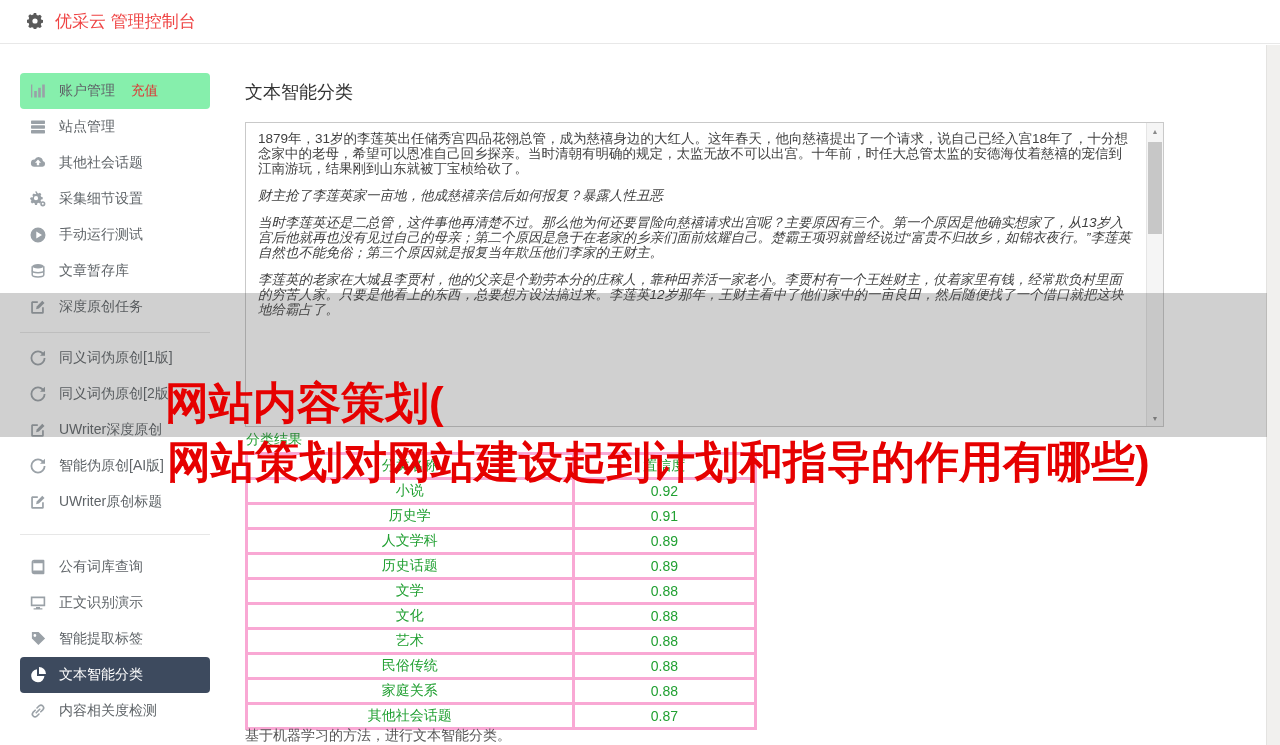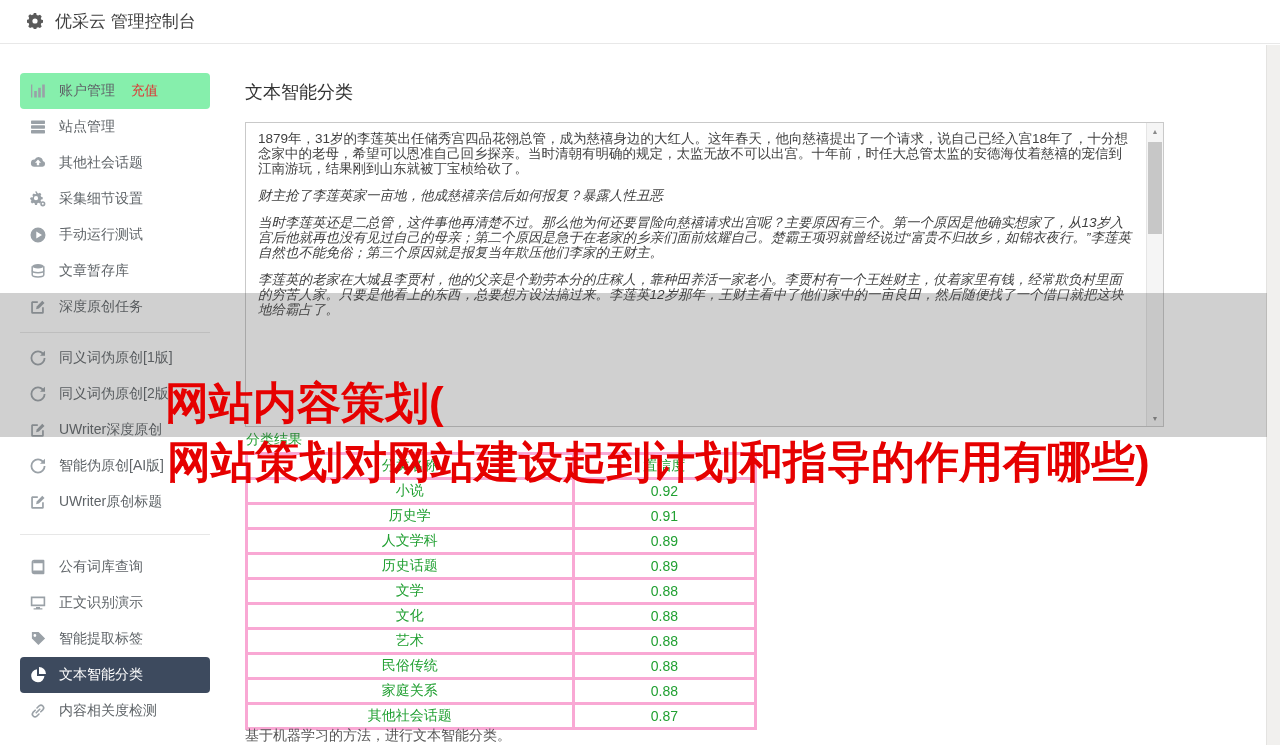--- a/index.html
+++ b/index.html
@@ -8,21 +8,21 @@
     background:#ffffff;
     font-family:"Liberation Sans","DejaVu Sans",sans-serif;
   }
   
   .topbar{
     position:absolute;top:0;left:0;width:1280px;height:44px;
     background:#fff;border-bottom:1px solid #e8e8e8;
     display:flex;align-items:center;gap:10px;padding-left:27px;box-sizing:border-box;z-index:10;
   }
   .topbar .gear{width:18px;height:18px;color:#5a5a5a;display:inline-flex;}
-  .topbar .ttl{font-size:17px;color:#404040;}
+  .topbar .ttl{font-size:17px;color:#ef4444;}
   
   .right-strip{
     position:absolute;right:0;top:45px;width:13px;height:700px;
     background:#f1f0ee;border-left:1px solid #e4e3e1;z-index:1;
   }
   
   .sidebar{position:absolute;left:20px;top:73px;width:190px;z-index:5;}
   .side-item{
     height:36px;display:flex;align-items:center;gap:13px;
     padding-left:10px;box-sizing:border-box;border-radius:4px;

